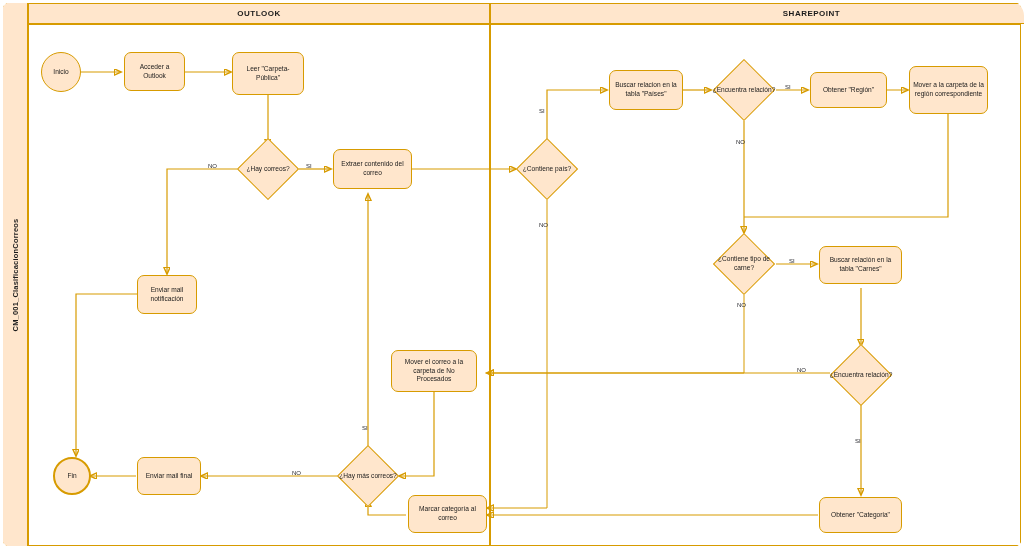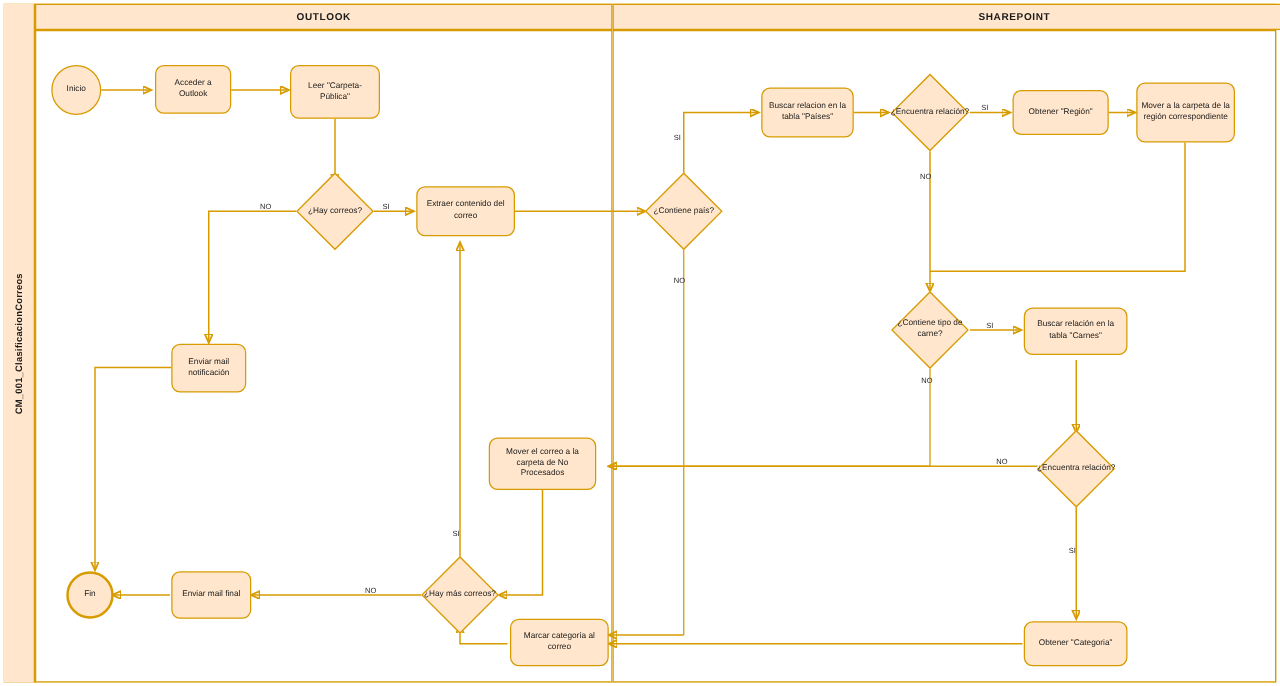--- a/index.html
+++ b/index.html
@@ -1,17 +1,17 @@
 <!DOCTYPE html>
 <html><head>
 <meta charset="utf-8">
 <style>
   html,body{margin:0;padding:0;background:#ffffff;}
   body{font-family:"Liberation Sans",sans-serif;}
-  #canvas{position:relative;width:1024px;height:549px;background:#ffffff;overflow:hidden;}
+  #canvas{position:relative;width:1024px;height:549px;background:#ffffff;overflow:hidden;border-radius:16px;}
 
   
   .pool-outer{position:absolute;left:3px;top:3px;width:1018px;height:543px;border:1.5px solid #d79b00;background:transparent;box-sizing:border-box;}
   .pool-label{position:absolute;left:3px;top:3px;width:25px;height:543px;background:#ffe6cc;border-right:1.5px solid #d79b00;box-sizing:border-box;}
   .pool-label span{position:absolute;left:50%;top:50%;transform:translate(-50%,-50%) rotate(-90deg);white-space:nowrap;font-size:7.5px;font-weight:bold;color:#1b1b1b;letter-spacing:.2px;}
 
   .lane-head{position:absolute;height:21px;background:#ffe6cc;border:1.5px solid #d79b00;box-sizing:border-box;
              display:flex;align-items:center;justify-content:center;font-size:8px;font-weight:bold;color:#1b1b1b;letter-spacing:.5px;}
   .lane-body{position:absolute;background:#ffffff;border:1.5px solid #d79b00;box-sizing:border-box;}
 

